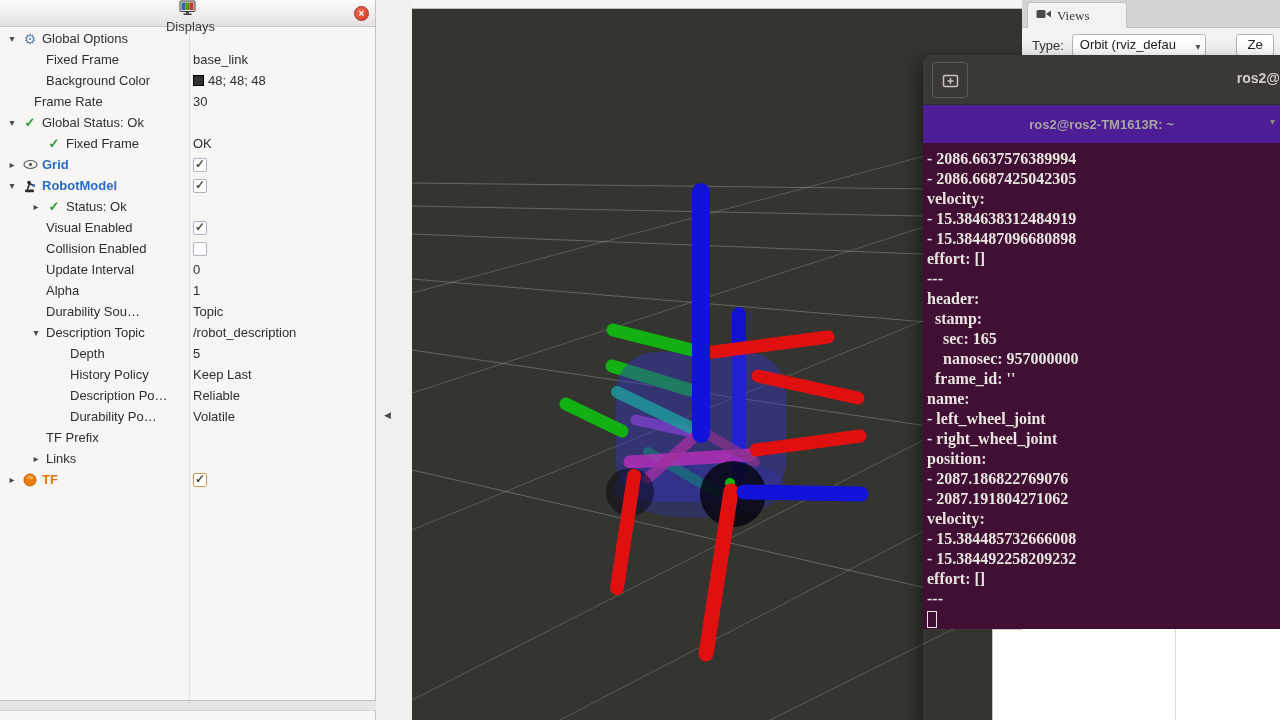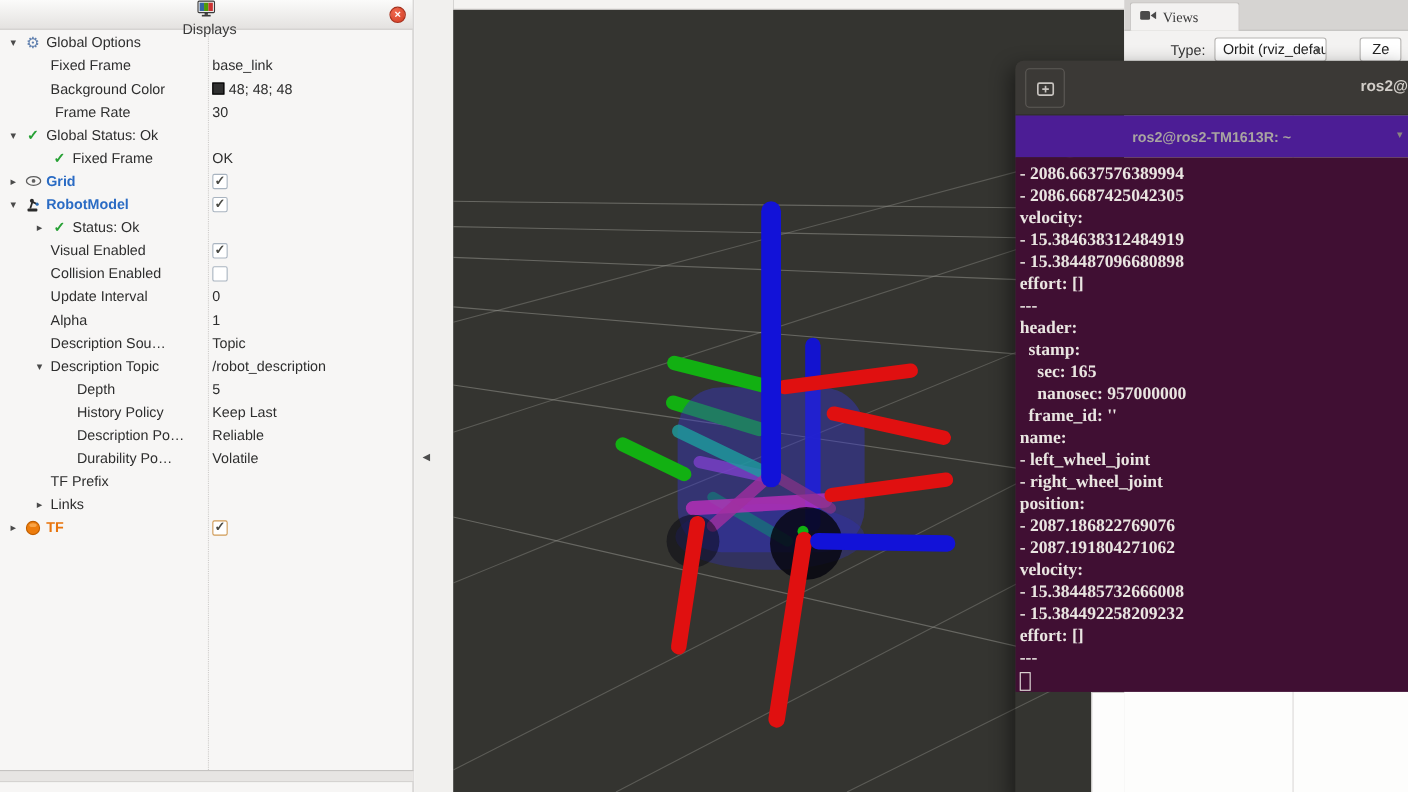--- a/index.html
+++ b/index.html
@@ -36,21 +36,21 @@
 
   
   .viewport { position:absolute; left:412px; top:0; width:610px; height:720px; background:#343430; }
   .viewport-topstrip { position:absolute; left:412px; top:0; width:610px; height:9px; background:#f4f3f1; border-bottom:1px solid #bdbbb9; }
 
   
   .views-panel { position:absolute; left:1022px; top:0; width:258px; height:720px; background:#f3f2f1; overflow:hidden; }
   .views-header { position:relative; height:28px; background:#d6d4d2; border-bottom:1px solid #c3c1bf; }
   .views-tab { position:absolute; left:5px; top:2px; width:100px; height:26px; background:#f3f2f1; border:1px solid #c3c1bf; border-bottom:none; border-radius:3px 3px 0 0; display:flex; align-items:center; padding:0 8px; }
   .views-tab span.vt { margin-left:5px; color:#3a3a3a;font-family:Liberation Serif, serif; }
-  .type-row { display:flex; align-items:center; padding:6px 6px 0 10px;margin-left:32px; }
+  .type-row { display:flex; align-items:center; padding:6px 6px 0 10px; }
   .type-row .tlabel { margin-right:8px; color:#333; }
   .dropdown { width:140px; height:22px; background:#fff; border:1px solid #b6b4b2; border-radius:3px; padding:0 18px 0 7px; line-height:20px; position:relative; color:#222; overflow:hidden; white-space:nowrap; }
   .dropdown::after { content:"▾"; position:absolute; right:5px; top:2px; color:#555; font-size:10px; }
   .zero-btn { margin-left:30px; height:22px; background:#fff; border:1px solid #b6b4b2; border-radius:3px; padding:0 10px; line-height:20px; color:#222; }
   .views-list { position:absolute; left:0; top:60px; width:258px; height:660px; background:#fdfdfc; border-top:1px solid #c8c6c4; }
   .views-list .vdivider { position:absolute; left:153px; top:0; bottom:0; border-left:1px solid #dcdad8; }
   .views-list-ext { position:absolute; left:992px; top:629px; width:30px; height:91px; background:#fdfdfc; border-left:1px solid #c9c7c5; border-top:1px solid #c8c6c4; }
 
   
   .terminal { position:absolute; left:923px; top:55px; width:357px; height:672px; border-radius:8px 0 0 0; box-shadow:-4px 6px 18px rgba(0,0,0,.45); overflow:hidden; }
@@ -106,21 +106,21 @@
           <div class="left" style="padding-left:28px">
             <span class="exp"></span>
             <span class="lbl ">Background Color</span>
           </div>
           <div class="val">
             <span class="swatch" style="background:#303030"></span>
             <span>48; 48; 48</span>
           </div>
         </div>
         <div class="trow">
-          <div class="left" style="padding-left:32px">
+          <div class="left" style="padding-left:16px">
             <span class="exp"></span>
             <span class="lbl ">Frame Rate</span>
           </div>
           <div class="val">
             <span>30</span>
           </div>
         </div>
         <div class="trow">
           <div class="left" style="padding-left:4px">
             <span class="exp">▾</span>
@@ -211,21 +211,21 @@
             <span class="exp"></span>
             <span class="lbl ">Alpha</span>
           </div>
           <div class="val">
             <span>1</span>
           </div>
         </div>
         <div class="trow">
           <div class="left" style="padding-left:28px">
             <span class="exp"></span>
-            <span class="lbl ">Description Sou…</span>
+            <span class="lbl ">Durability Sou…</span>
           </div>
           <div class="val">
             <span>Topic</span>
           </div>
         </div>
         <div class="trow">
           <div class="left" style="padding-left:28px">
             <span class="exp">▾</span>
             <span class="lbl ">Description Topic</span>
           </div>

